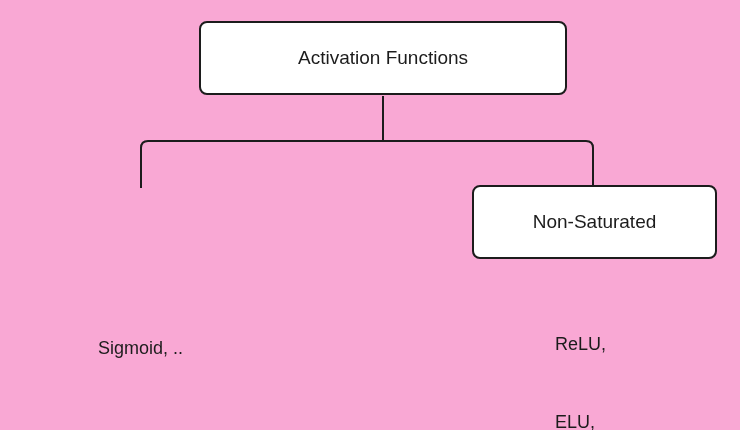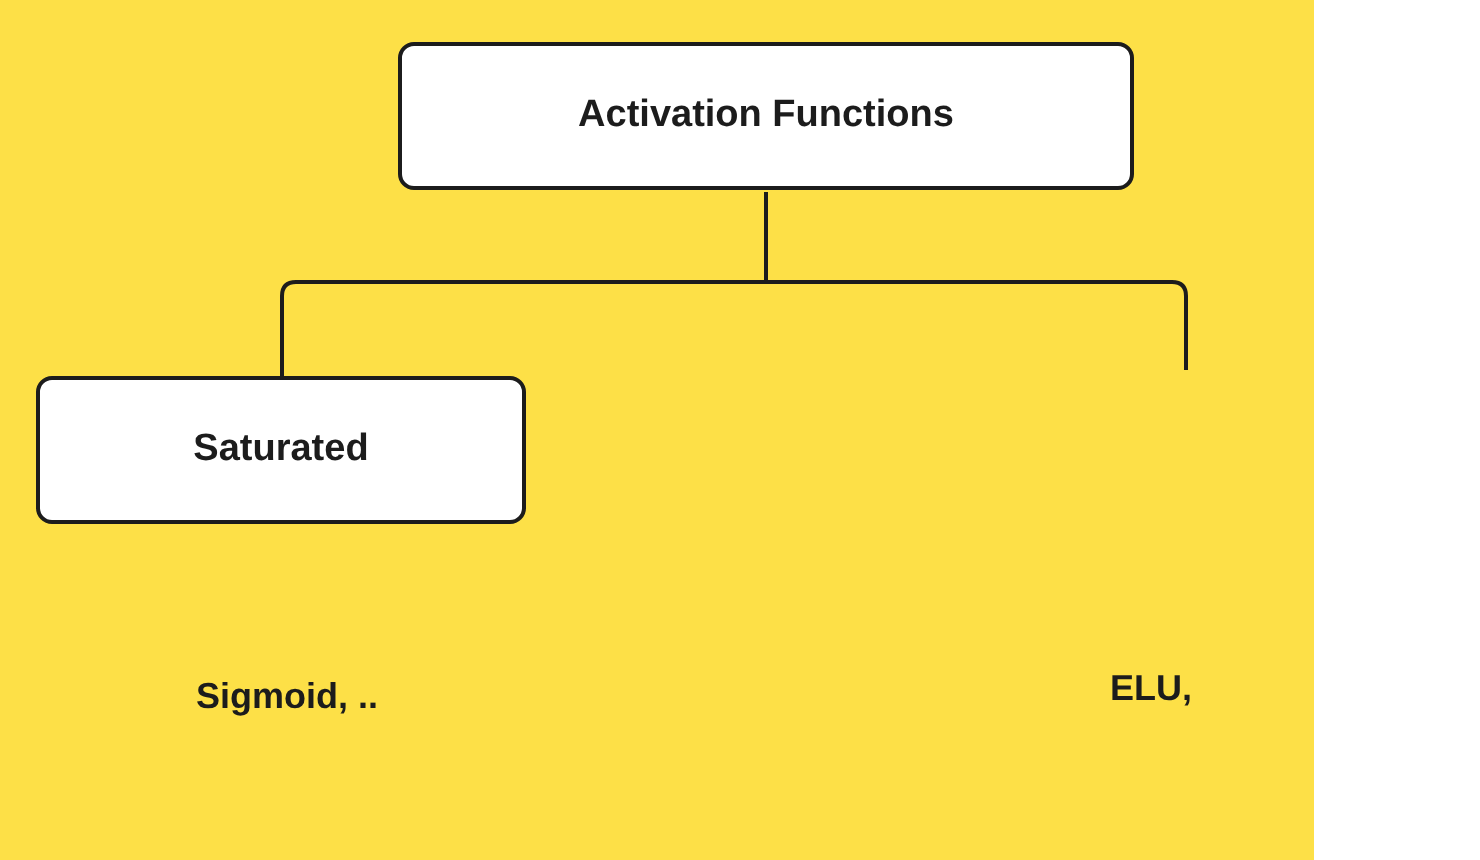--- a/index.html
+++ b/index.html
@@ -3,25 +3,24 @@
 <meta charset="utf-8">
 <style>
   html, body {
     margin: 0;
     padding: 0;
     background: #ffffff;
     font-family: "Liberation Sans", sans-serif;
   }
   .canvas {
     position: relative;
-    width: 657px;
+    width: 740px;
     height: 430px;
-    background: #fde047;
+    background: #f9a8d4;
     overflow: hidden;
-    font-weight: bold;
   }
   .connectors {
     position: absolute;
     left: 0;
     top: 0;
     width: 740px;
     height: 430px;
   }
   .node {
     position: absolute;
@@ -57,29 +56,30 @@
 
     <path d="M383 96 L383 141" fill="none" stroke="#1c1c1c" stroke-width="2"></path>
 
     <path d="M141 188 L141 148 Q141 141 148 141 L586 141 Q593 141 593 148 L593 185" fill="none" stroke="#1c1c1c" stroke-width="2"></path>
   </svg>
 
   <div class="node node-root">
     <span>Activation Functions</span>
   </div>
 
-  <div class="node node-left">
-    <span>Saturated</span>
+
+  <div class="node node-right">
+    <span>Non-Saturated</span>
   </div>
-
 
   <div class="example-list list-left">
     <div>Sigmoid, ..</div>
   </div>
 
   <div class="example-list list-right">
+    <div>ReLU,</div>
     <div>ELU,</div>
     
     
     
   </div>
 
 </div>
 
 </body></html>

